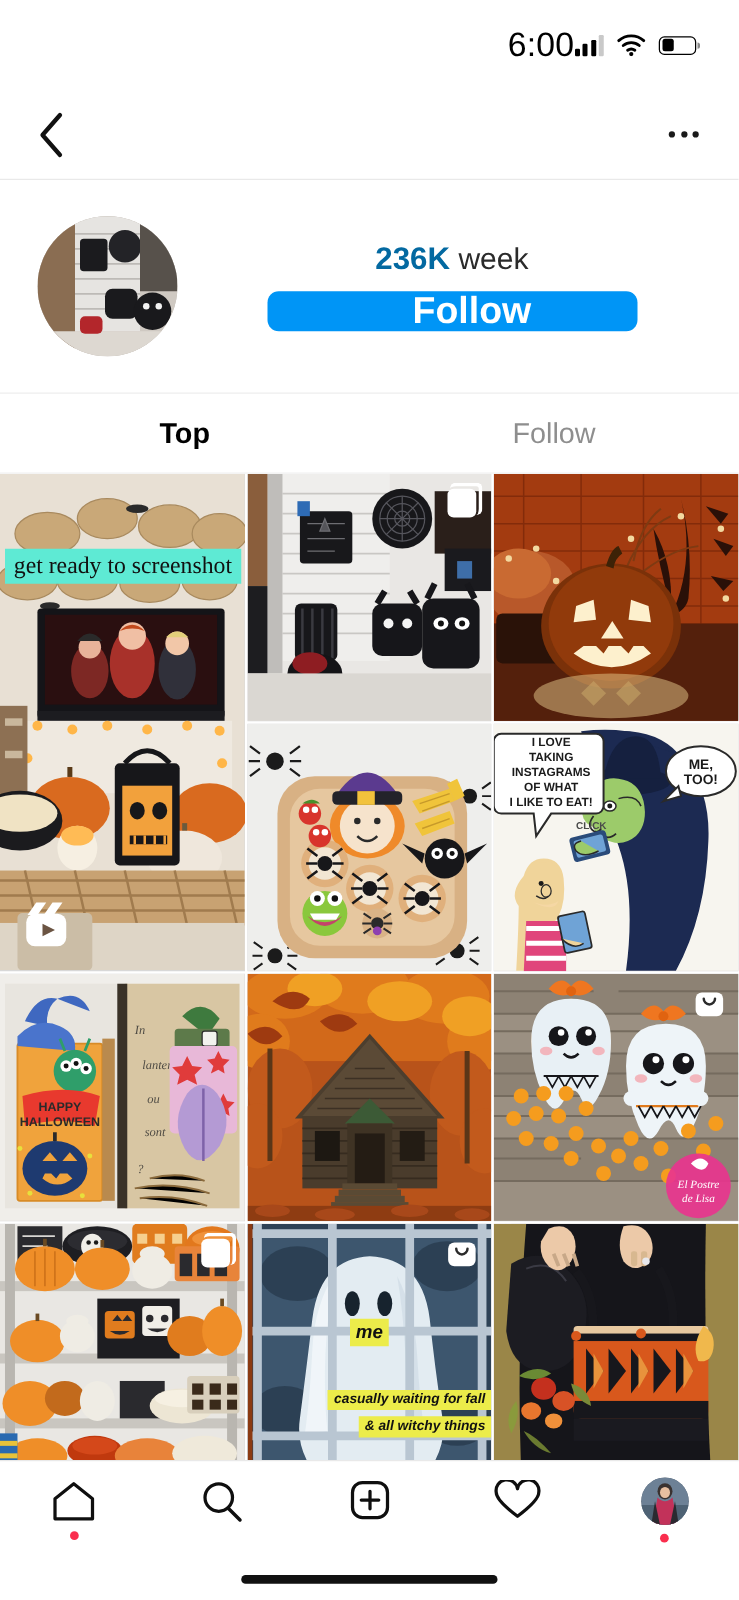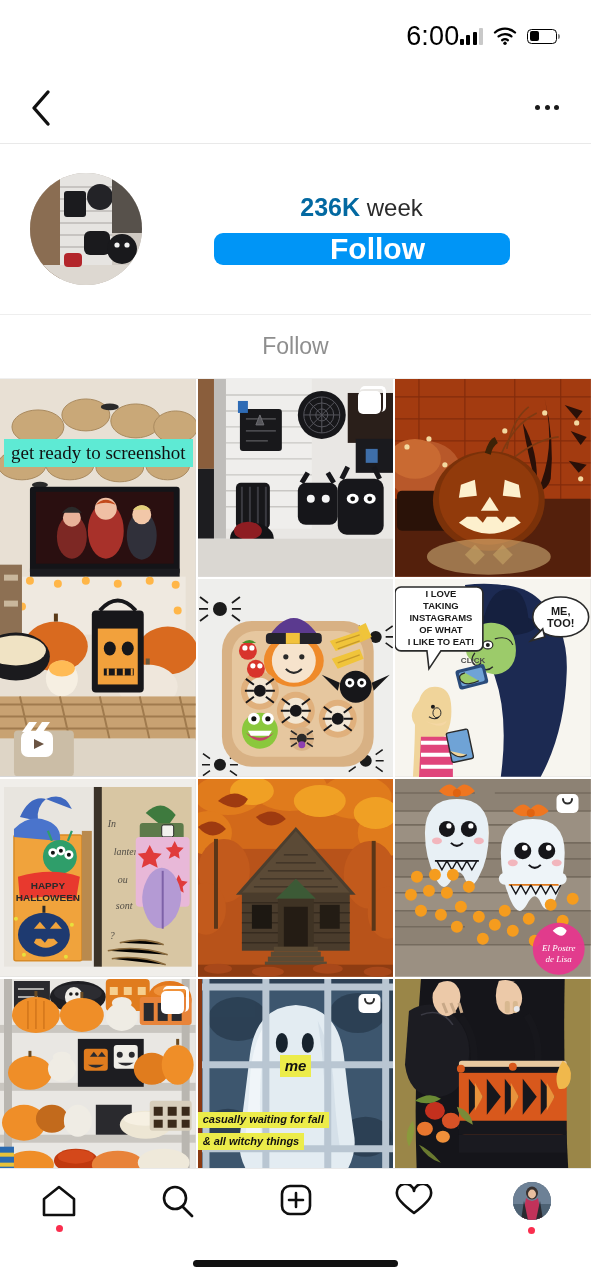--- a/index.html
+++ b/index.html
@@ -178,20 +178,21 @@
     <div class="pinfo">
       <div class="posts-line">
         <b>236K</b>
         <span>week</span>
       </div>
       <button class="follow-btn" style="background:#0095f6">Follow</button>
     </div>
   </div>
 
   <div class="tabs">
+    <div class="tab active">Top</div>
     <div class="tab">Follow</div>
   </div>
 
   <div class="grid">
 
     <div class="cell tall">
       <svg class="art" viewBox="0 0 196 398" preserveAspectRatio="xMidYMid slice">
         <rect width="196" height="398" fill="#e8e0d4"></rect>
         <g fill="#c9a878" stroke="#a98a5e" stroke-width="1">
           <ellipse cx="38" cy="48" rx="26" ry="17"></ellipse>
@@ -835,21 +836,21 @@
         <ellipse cx="110" cy="64" rx="6" ry="10" fill="#17232e"></ellipse>
         <g stroke="#b9c6d2" stroke-width="7">
           <path d="M0 8 h196 M0 86 h196 M0 170 h196"></path>
           <path d="M8 0 v198 M68 0 v198 M130 0 v198 M188 0 v198"></path>
         </g>
         <rect x="0" y="0" width="4" height="198" fill="#8b3a12"></rect>
       </svg>
       <div style="position:absolute;left:0;right:0;top:76px;text-align:center;">
         <span class="hl" style="font-size:15px">me</span>
       </div>
-      <div style="position:absolute;left:0;right:16px;top:128px;text-align:left;line-height:1.35;">
+      <div style="position:absolute;left:0;right:0;top:128px;text-align:right;line-height:1.35;">
         <span class="hl" style="font-size:11px">casually waiting for fall</span><br>
         <span class="hl" style="font-size:11px">&amp; all witchy things</span>
       </div>
       <div class="badge-shop">
         <svg viewBox="0 0 25 25" width="25" height="25">
           <rect x="1.5" y="5" width="22" height="19" rx="5" fill="#fff"></rect>
           <path d="M8 10 a4.5 4.5 0 0 0 9 0" stroke="#2b2b2b" stroke-width="2" fill="none" stroke-linecap="round"></path>
         </svg>
       </div>
     </div>

